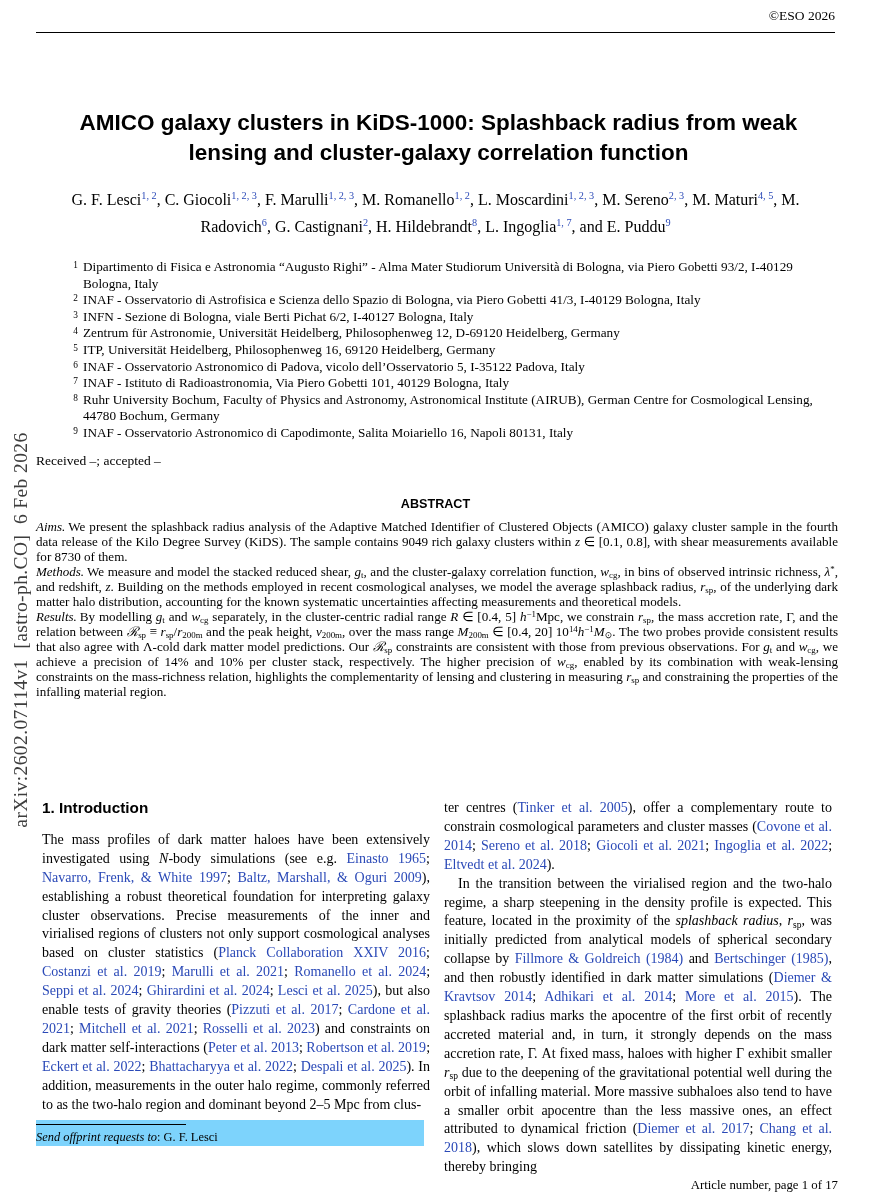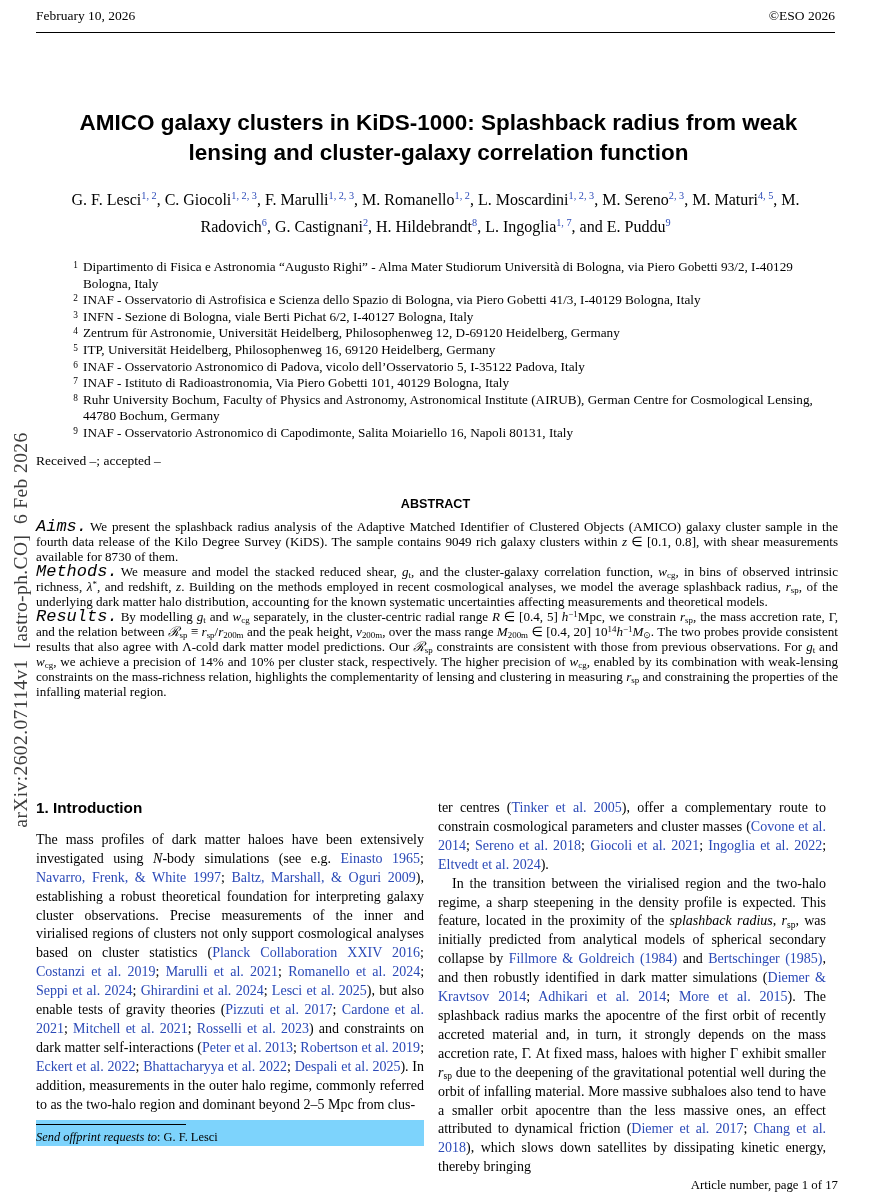--- a/index.html
+++ b/index.html
@@ -30,27 +30,27 @@
   .affil-num{flex:0 0 20px;text-align:right;padding-right:5px;font-size:9.3px;line-height:1;padding-top:2px;}
   .affil-text{flex:1 1 auto;}
 
   .received{position:absolute;top:453px;left:36px;font-size:13.5px;}
 
   
   .abs-heading{position:absolute;top:497px;left:0;right:0;text-align:center;
                font-family:"Liberation Sans",sans-serif;font-weight:bold;font-size:12.6px;}
   .abstract{position:absolute;top:519px;left:36px;right:33px;font-size:13.1px;line-height:15px;text-align:justify;}
   .abstract p{margin:0;}
-  .abs-label{font-family:Liberation Mono, monospace;font-style:italic;font-size:17px;margin-right:3px;}
+  .abs-label{font-family:Liberation Serif, serif;font-style:italic;font-size:13px;margin-right:3px;}
 
   .keywords{position:absolute;top:783px;left:36px;right:33px;font-size:13.3px;line-height:16px;}
   .kw-label{font-family:"Liberation Sans",sans-serif;font-weight:bold;font-size:12.6px;margin-right:4px;}
 
   
-  .columns{position:absolute;top:799px;left:36px;right:33px;display:flex;gap:14px;height:401px;overflow:hidden;}
+  .columns{position:absolute;top:799px;left:36px;right:33px;display:flex;gap:14px;height:401px;overflow:hidden;justify-content:center;}
   .col{flex:0 0 388px;width:388px;text-align:justify;font-size:14px;line-height:18.9px;}
   .section-heading{font-family:"Liberation Sans",sans-serif;font-weight:bold;font-size:15.3px;margin:0 0 13px 0;}
   .col p{margin:0;}
   .col p.indent{text-indent:14px;}
 
   
   .footnote{position:absolute;top:1120px;left:36px;width:388px;background:#7dd3fc;z-index:2;
             font-size:12.4px;line-height:15.5px;padding-top:4px;}
   .footnote-rule{width:150px;border-top:1px solid #000;margin-bottom:5px;}
 
@@ -62,21 +62,20 @@
 </style>
 </head>
 <body>
 
 <div class="page">
 
   <div class="arxiv">arXiv:2602.07114v1  [astro-ph.CO]  6 Feb 2026</div>
 
   <header class="header">
     <div class="header-copy">©ESO 2026</div>
-    <div class="header-line2">February 10, 2026</div>
   </header>
 
   <h1 class="title">AMICO galaxy clusters in KiDS-1000: Splashback radius from weak lensing and cluster-galaxy correlation function</h1>
 
   <div class="authors"><span>G. F. Lesci</span><span class="seg-supc">1, 2</span><span>, C. Giocoli</span><span class="seg-supc">1, 2, 3</span><span>, F. Marulli</span><span class="seg-supc">1, 2, 3</span><span>, M. Romanello</span><span class="seg-supc">1, 2</span><span>, L. Moscardini</span><span class="seg-supc">1, 2, 3</span><span>, M. Sereno</span><span class="seg-supc">2, 3</span><span>, M. Maturi</span><span class="seg-supc">4, 5</span><span>, M. Radovich</span><span class="seg-supc">6</span><span>, G. Castignani</span><span class="seg-supc">2</span><span>, H. Hildebrandt</span><span class="seg-supc">8</span><span>, L. Ingoglia</span><span class="seg-supc">1, 7</span><span>, and E. Puddu</span><span class="seg-supc">9</span></div>
 
   <div class="affils">
 
       <div class="affil-row">
         <span class="affil-num">1</span>

